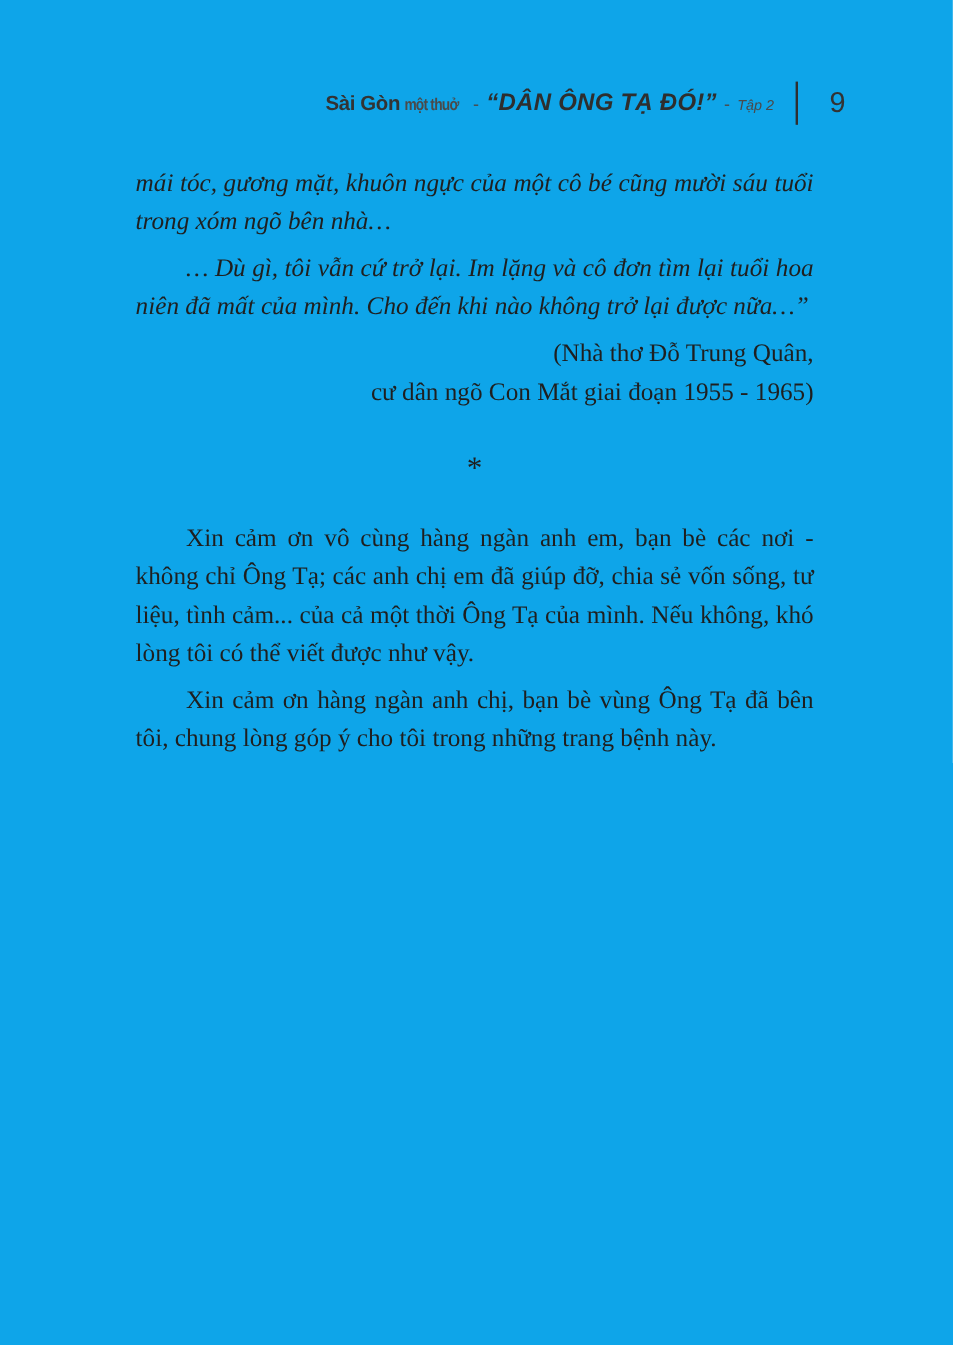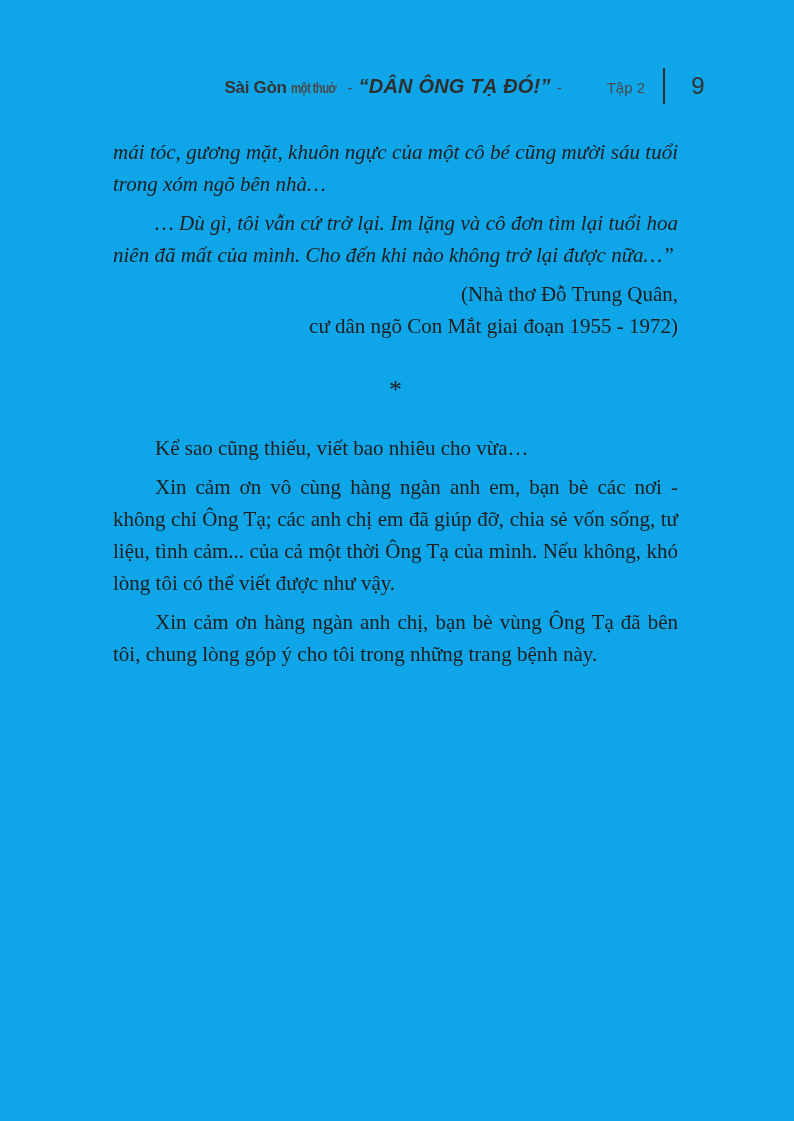--- a/index.html
+++ b/index.html
@@ -53,23 +53,23 @@
   }
   .h-sep { font-size: 15px; margin: 0 6px; color: #4a4a4a; }
   .h-book {
     font-weight: bold;
     font-style: italic;
     font-size: 20px;
     color: #2e2e2e;
     letter-spacing: 0.2px;
   }
   .h-vol {
-    font-size: 15px;
+    font-style: italic;
+    font-size: 12px;
     color: #4a4a4a;
-    margin-left: 39px;
   }
   .header-rule {
     width: 2px;
     height: 36px;
     background: #2f2f2f;
     margin: 0 16px 0 18px;
     align-self: center;
   }
   .page-number {
     font-size: 24px;
@@ -132,24 +132,23 @@
     <div class="page-number">9</div>
   </div>
 
   <div class="content">
 
     <p class="quote noindent">mái tóc, gương mặt, khuôn ngực của một cô bé cũng mười sáu tuổi trong xóm ngõ bên nhà…</p>
     <p class="quote">… Dù gì, tôi vẫn cứ trở lại. Im lặng và cô đơn tìm lại tuổi hoa niên đã mất của mình. Cho đến khi nào không trở lại được nữa…”</p>
 
     <div class="attribution">
       <div class="attr-line1"><span>(Nhà thơ </span><span class="attr-author">Đỗ Trung Quân</span><span>,</span></div>
-      <div class="attr-line2">cư dân ngõ Con Mắt giai đoạn 1955 - 1972)</div>
+      <div class="attr-line2">cư dân ngõ Con Mắt giai đoạn 1955 - 1965)</div>
     </div>
 
     <div class="divider">*</div>
 
-    <p class="body-p">Kể sao cũng thiếu, viết bao nhiêu cho vừa…</p>
     <p class="body-p">Xin cảm ơn vô cùng hàng ngàn anh em, bạn bè các nơi - không chỉ Ông Tạ; các anh chị em đã giúp đỡ, chia sẻ vốn sống, tư liệu, tình cảm... của cả một thời Ông Tạ của mình. Nếu không, khó lòng tôi có thể viết được như vậy.</p>
     <p class="body-p">Xin cảm ơn hàng ngàn anh chị, bạn bè vùng Ông Tạ đã bên tôi, chung lòng góp ý cho tôi trong những trang bệnh này.</p>
 
   </div>
 
 </div>
 
 </body></html>

